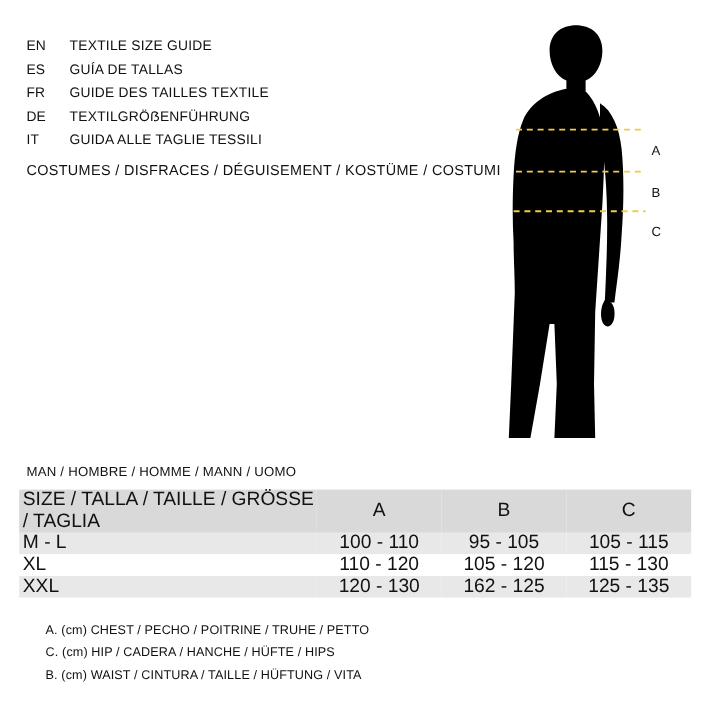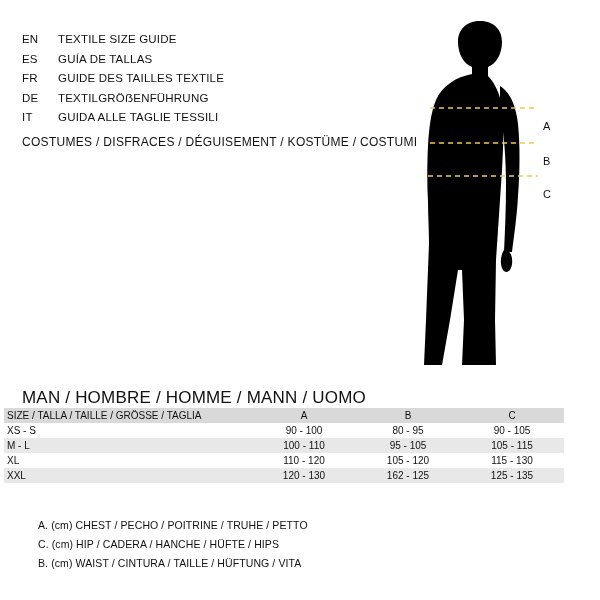--- a/index.html
+++ b/index.html
@@ -73,31 +73,31 @@
   }
   .marker-a { left: 143px; top: 100px; }
   .marker-b { left: 143px; top: 135px; }
   .marker-c { left: 143px; top: 168px; }
 
   
   .man-title {
     position: absolute;
     left: 22px;
     top: 388px;
-    font-size: 17px;
+    font-size: 11px;
     letter-spacing: 0.2px;
     color: #111;
   }
   table.size-table {
     position: absolute;
-    left: 4px;
+    left: 16px;
     top: 408px;
     width: 560px;
     border-collapse: collapse;
-    font-size: 10px;
+    font-size: 16px;
     color: #111;
   }
   table.size-table th,
   table.size-table td {
     padding: 0;
     height: 15px;
     font-weight: normal;
     text-align: center;
     vertical-align: middle;
   }
@@ -203,26 +203,20 @@
   <table class="size-table">
     <thead>
       <tr>
         <th class="first">SIZE / TALLA / TAILLE / GRÖSSE / TAGLIA</th>
         <th>A</th>
         <th>B</th>
         <th>C</th>
       </tr>
     </thead>
     <tbody>
-      <tr class="odd">
-        <td class="first">XS - S</td>
-        <td>90 - 100</td>
-        <td>80 - 95</td>
-        <td>90 - 105</td>
-      </tr>
       <tr class="even">
         <td class="first">M - L</td>
         <td>100 - 110</td>
         <td>95 - 105</td>
         <td>105 - 115</td>
       </tr>
       <tr class="odd">
         <td class="first">XL</td>
         <td>110 - 120</td>
         <td>105 - 120</td>

